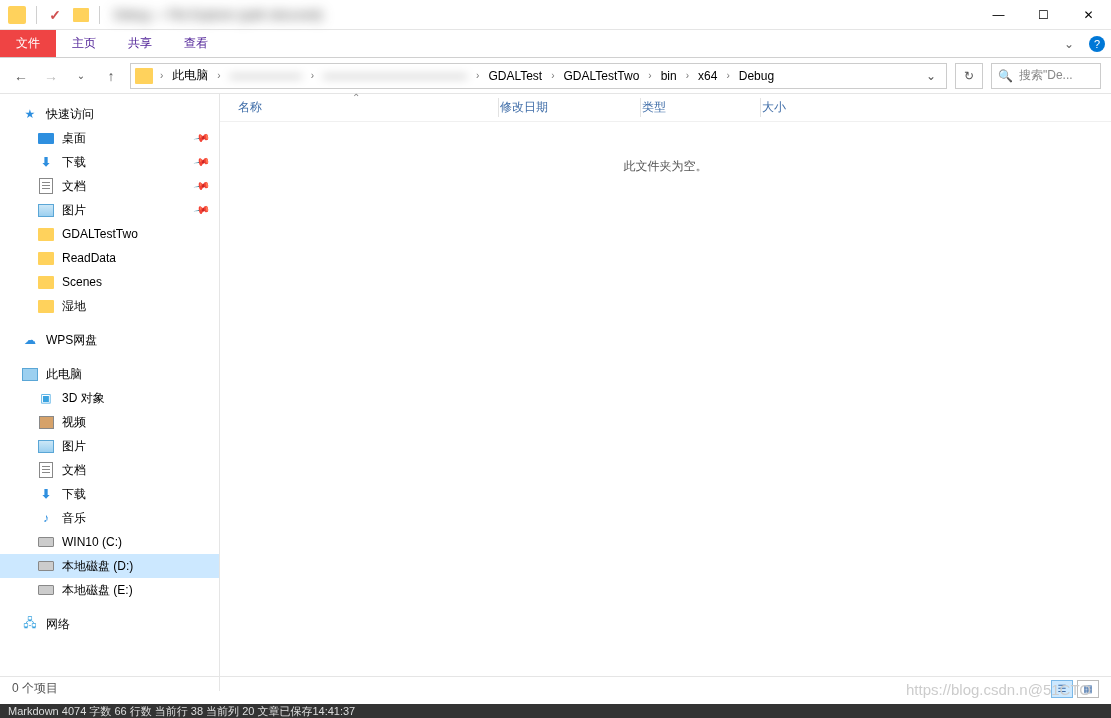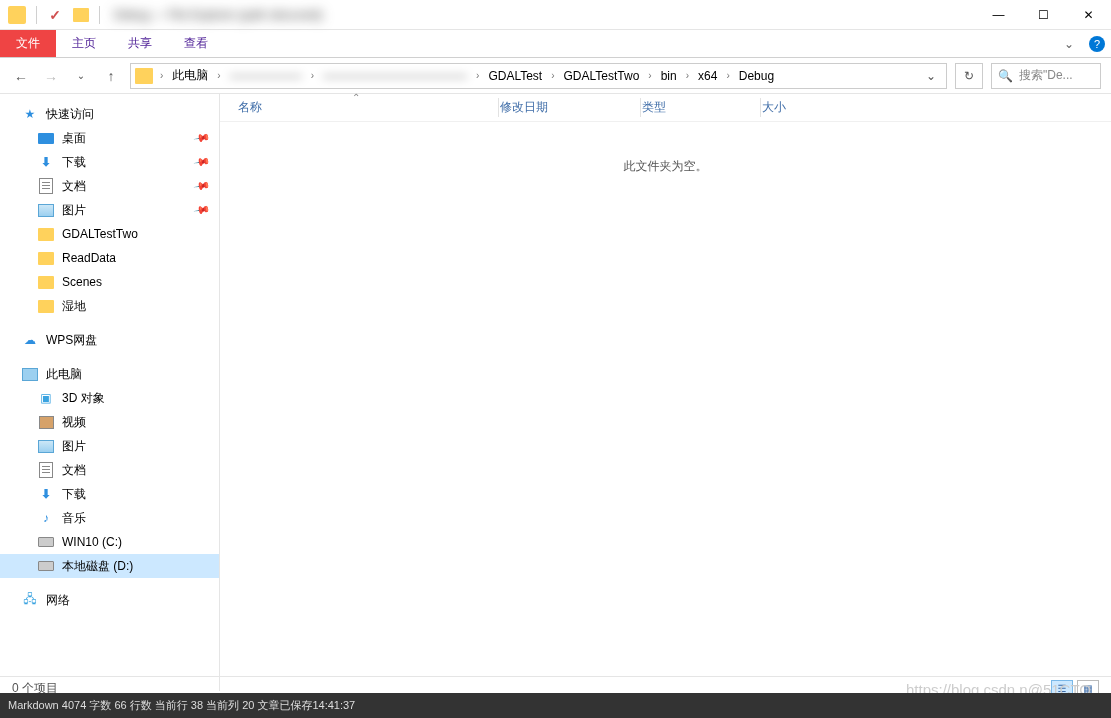--- a/index.html
+++ b/index.html
@@ -78,21 +78,21 @@
 
 
 .statusbar { position:absolute; bottom:18px; left:0; right:0; height:24px; border-top:1px solid #e5e5e5; display:flex; align-items:center; padding:0 12px; color:#555; font-size:12px; }
 .statusbar .spacer { flex:1; }
 .statusbar .view-btn { width:22px; height:18px; border:1px solid #bbb; margin-left:4px; display:flex; align-items:center; justify-content:center; font-size:10px; color:#3f6da8; }
 .statusbar .view-btn.active { background:#cce8ff; border-color:#7ab8e8; }
 
 .watermark { position:absolute; bottom:20px; right:20px; color:#ccc; font-size:15px; }
 
 
-.devbar { position:absolute; bottom:0; left:0; right:0; height:25px; background:#333; color:#ddd; font-size:11px; padding-left:8px; display:flex; align-items:center; overflow:hidden; }
+.devbar { position:absolute; bottom:0; left:0; right:0; height:14px; background:#333; color:#ddd; font-size:11px; padding-left:8px; display:flex; align-items:center; overflow:hidden; }
 </style>
 </head>
 <body>
 
 <div class="titlebar">
   <div class="qat">
     <div class="folder-ico"></div>
     <div class="sep"></div>
     <div class="check-ico">✓</div>
     <div class="folder-small"></div>
@@ -256,20 +256,26 @@
       <span class="ico">
           <span class="ico-drive"></span>
         </span>
       <span>WIN10 (C:)</span>
     </div>
     <div class="tree-item child selected">
       <span class="ico">
           <span class="ico-drive"></span>
         </span>
       <span>本地磁盘 (D:)</span>
+    </div>
+    <div class="tree-item child">
+      <span class="ico">
+          <span class="ico-drive"></span>
+        </span>
+      <span>本地磁盘 (E:)</span>
     </div>
 
     <div class="tree-gap"></div>
     <div class="tree-item root">
       <span class="ico ico-net">🖧</span>
       <span>网络</span>
     </div>
   </div>
 
   <div class="mainpane">

